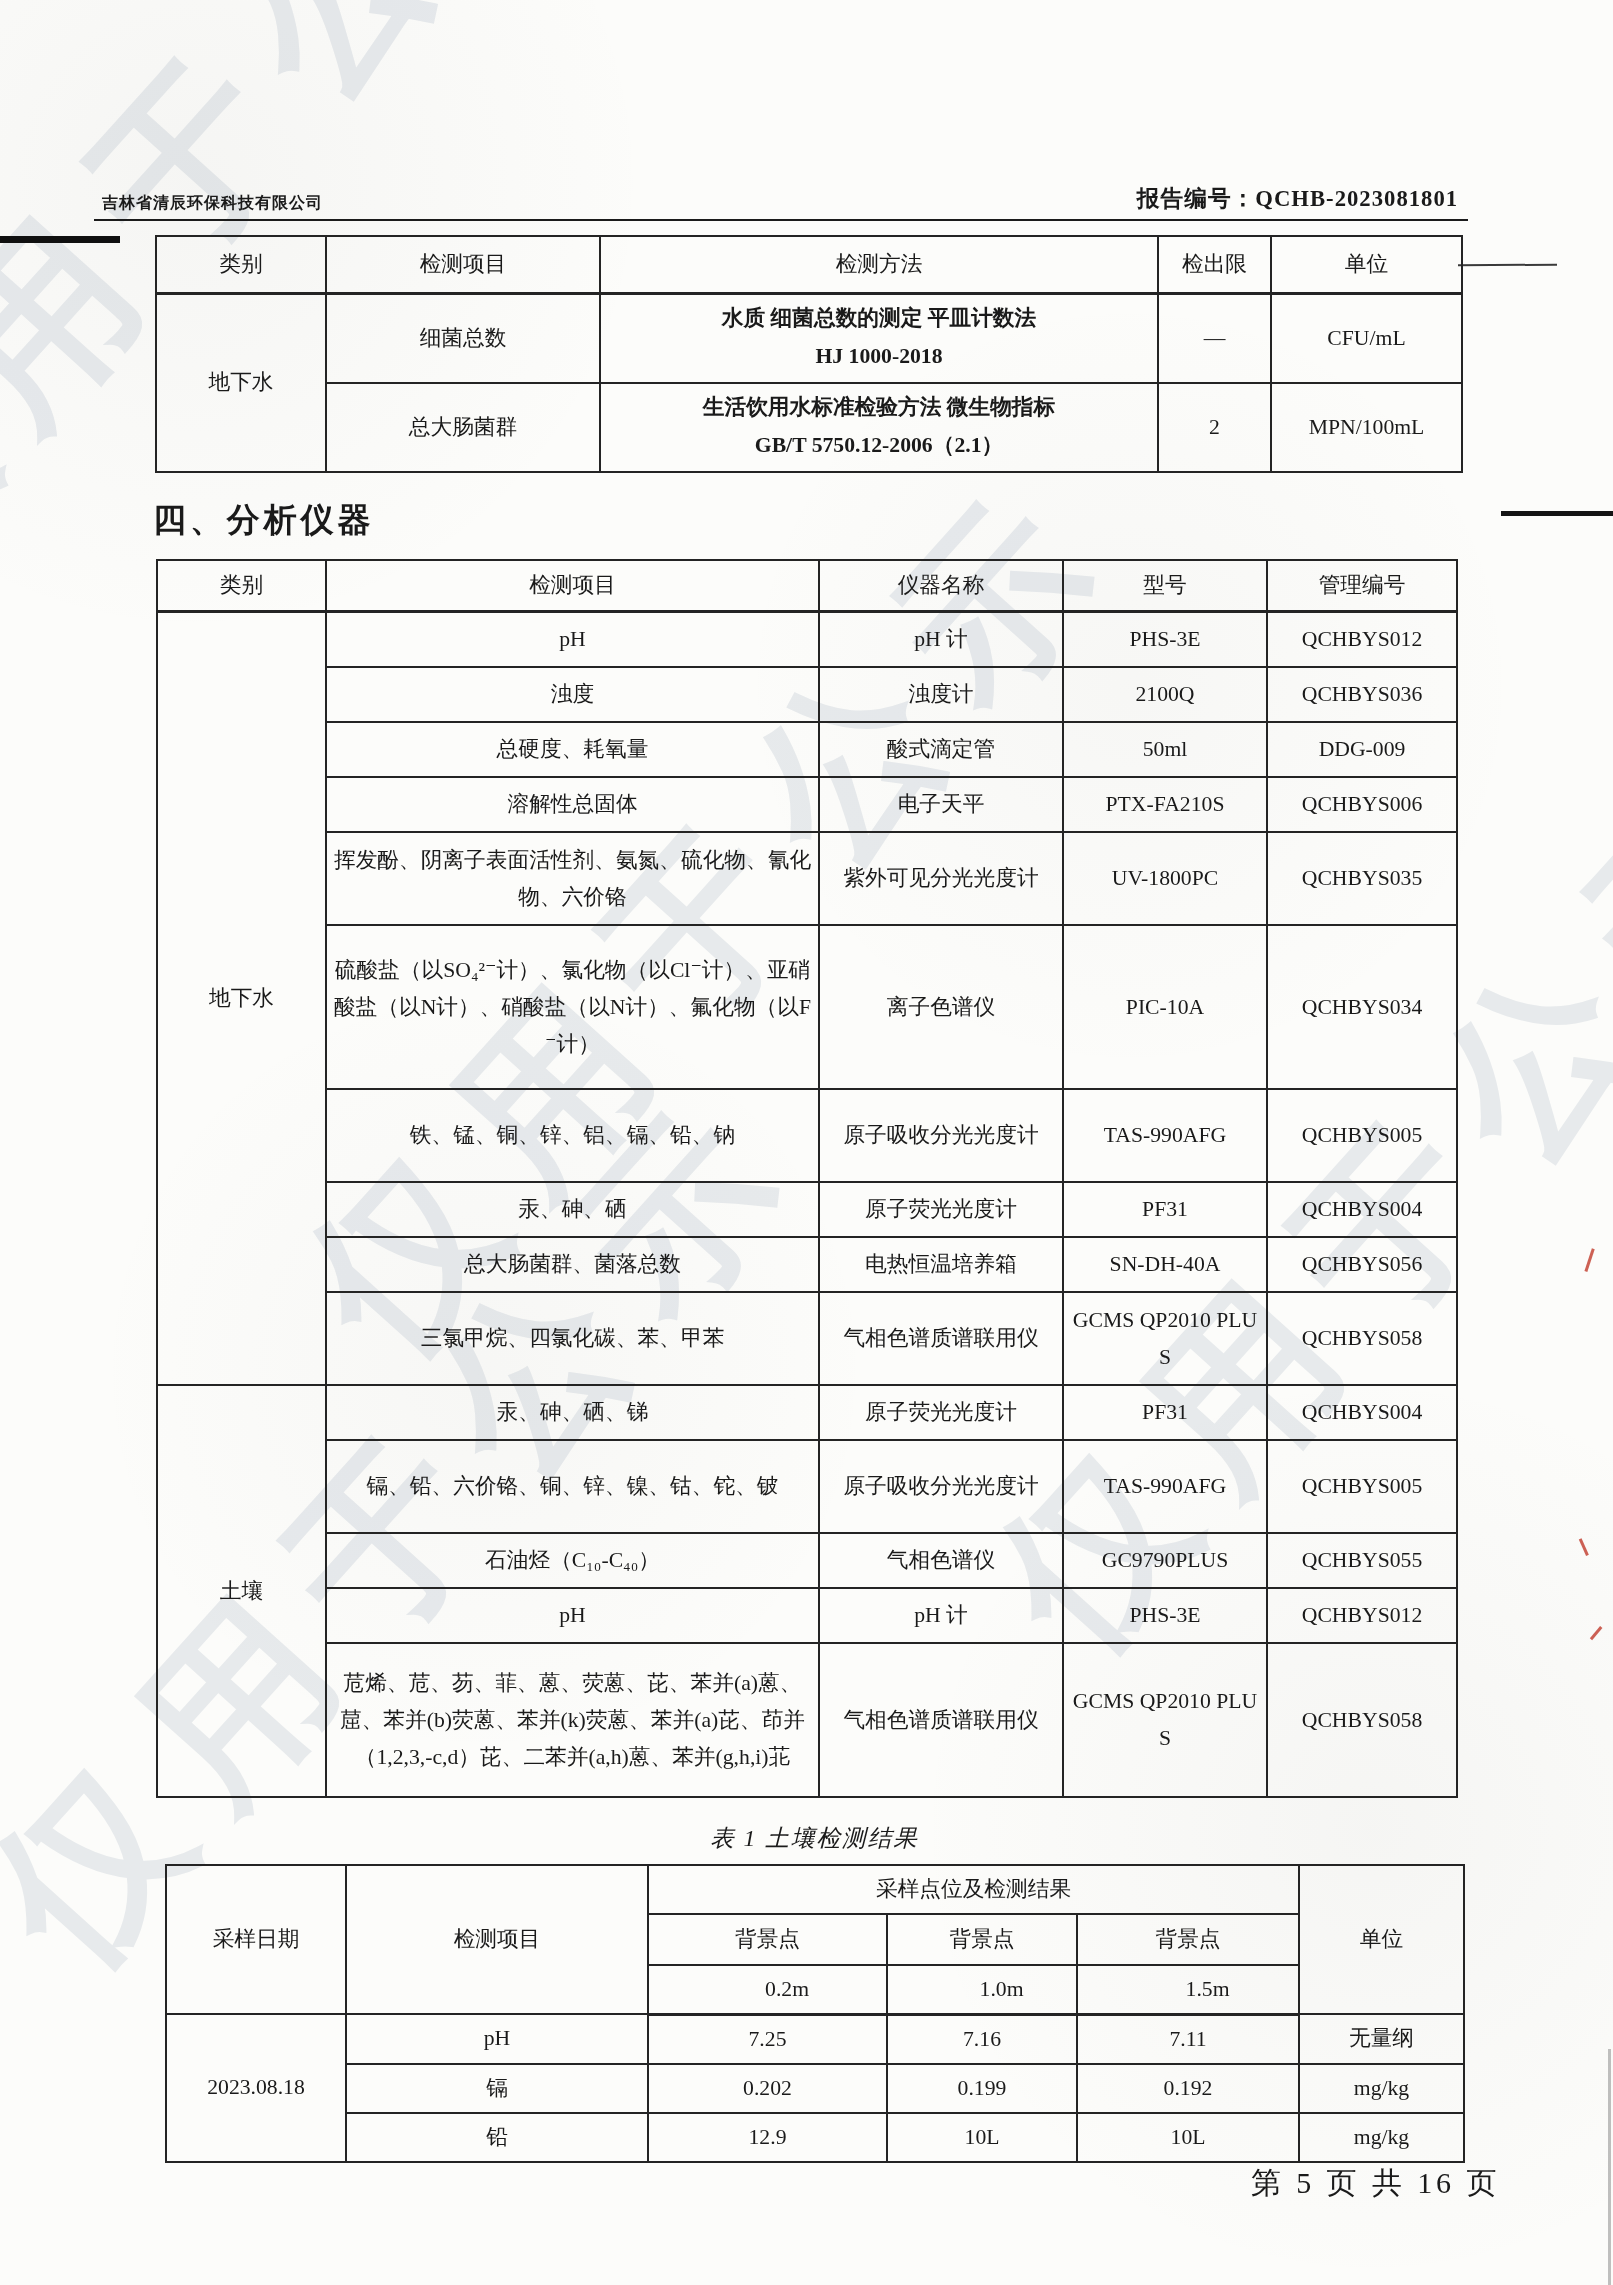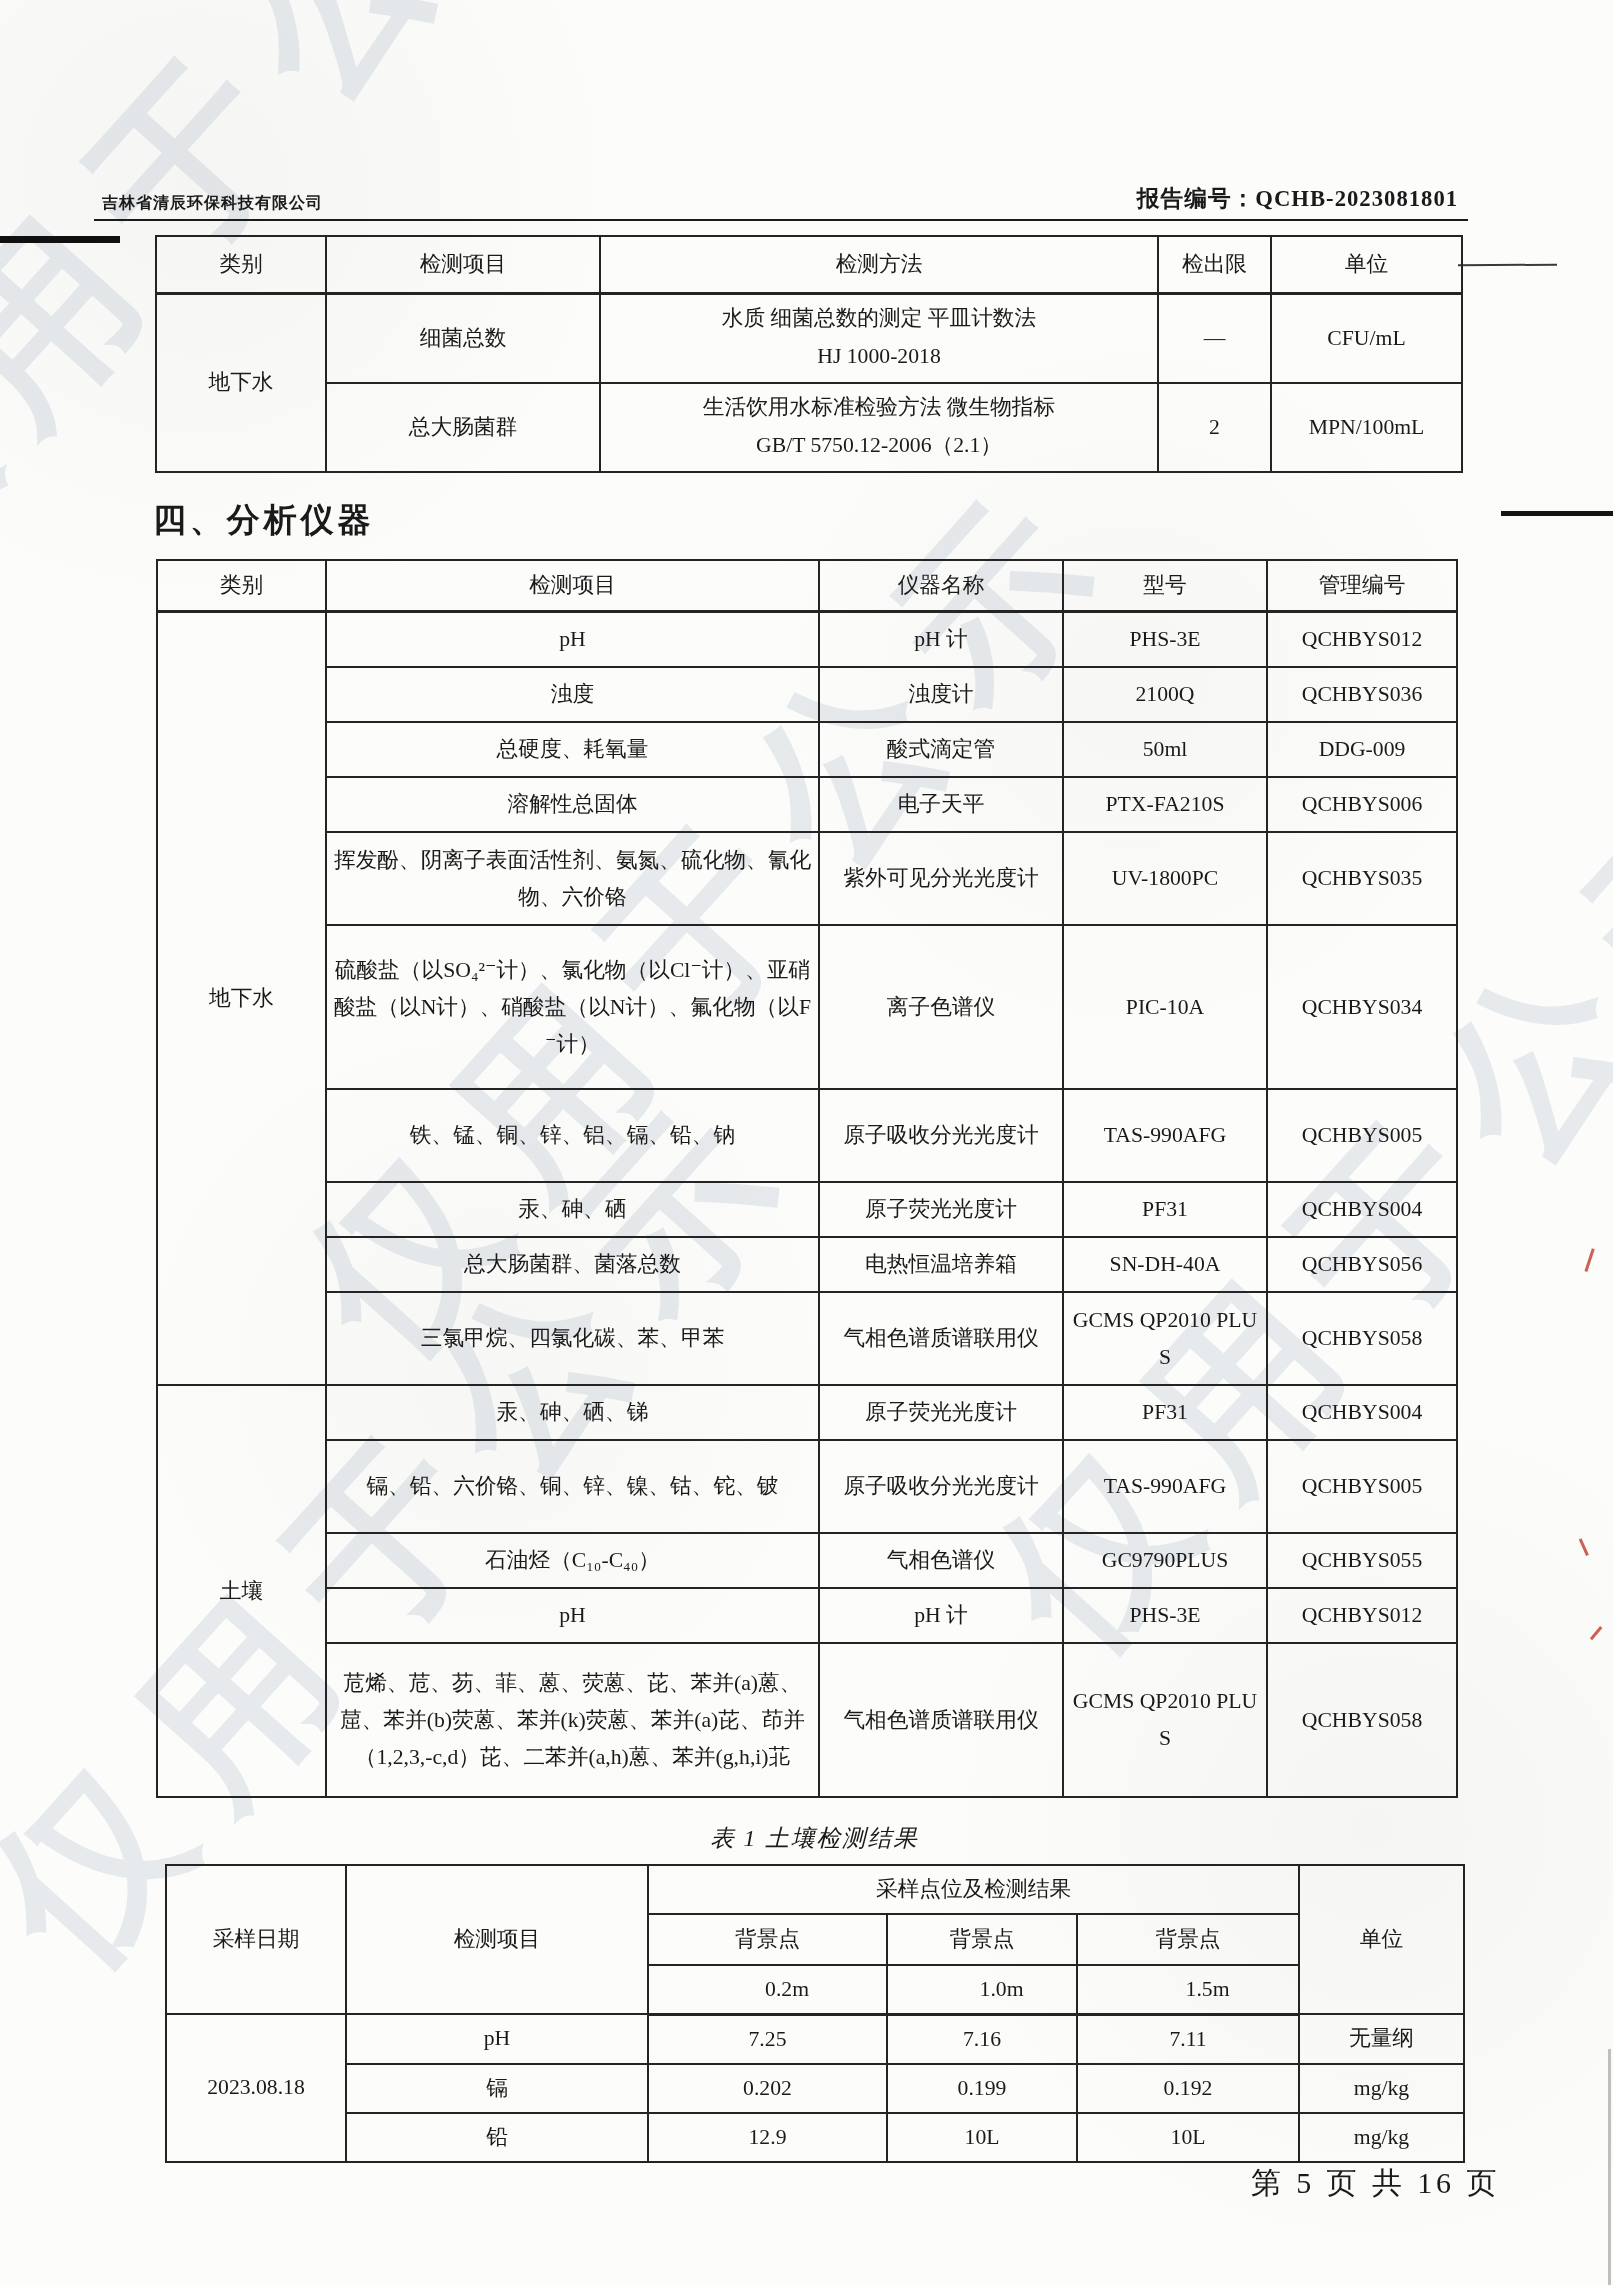--- a/index.html
+++ b/index.html
@@ -65,21 +65,21 @@
 
   .caption{margin-top:23.6px;width:1299px;margin-left:71px;text-align:center;font-size:23.6px;letter-spacing:2px;font-style:italic;}
 
   .t-results{margin-left:71px;margin-top:9.9px;width:1299px;}
   .t-results .h1 td{height:43px;}
   .t-results .h2 td{height:45px;}
   .t-results .h3 td{height:43px;padding-left:45px;}
   .t-results .drow td{height:43px;}
 
   .footer{position:absolute;left:1251px;top:2163px;font-size:30px;letter-spacing:3.9px;}
-  .two-line div{line-height:1.75;}
+  .two-line div{line-height:1.75;font-weight:bold;}
 </style>
 </head>
 <body>
 
 <div class="noise"></div>
 
 <div class="wm" style="left:552px;top:-138px;">仅用于公示</div>
 <div class="wm" style="left:-256px;top:473px;">仅用于公示</div>
 <div class="wm" style="left:256px;top:1241px;">仅用于公示</div>
 <div class="wm" style="left:946px;top:1537px;">仅用于公示</div>

